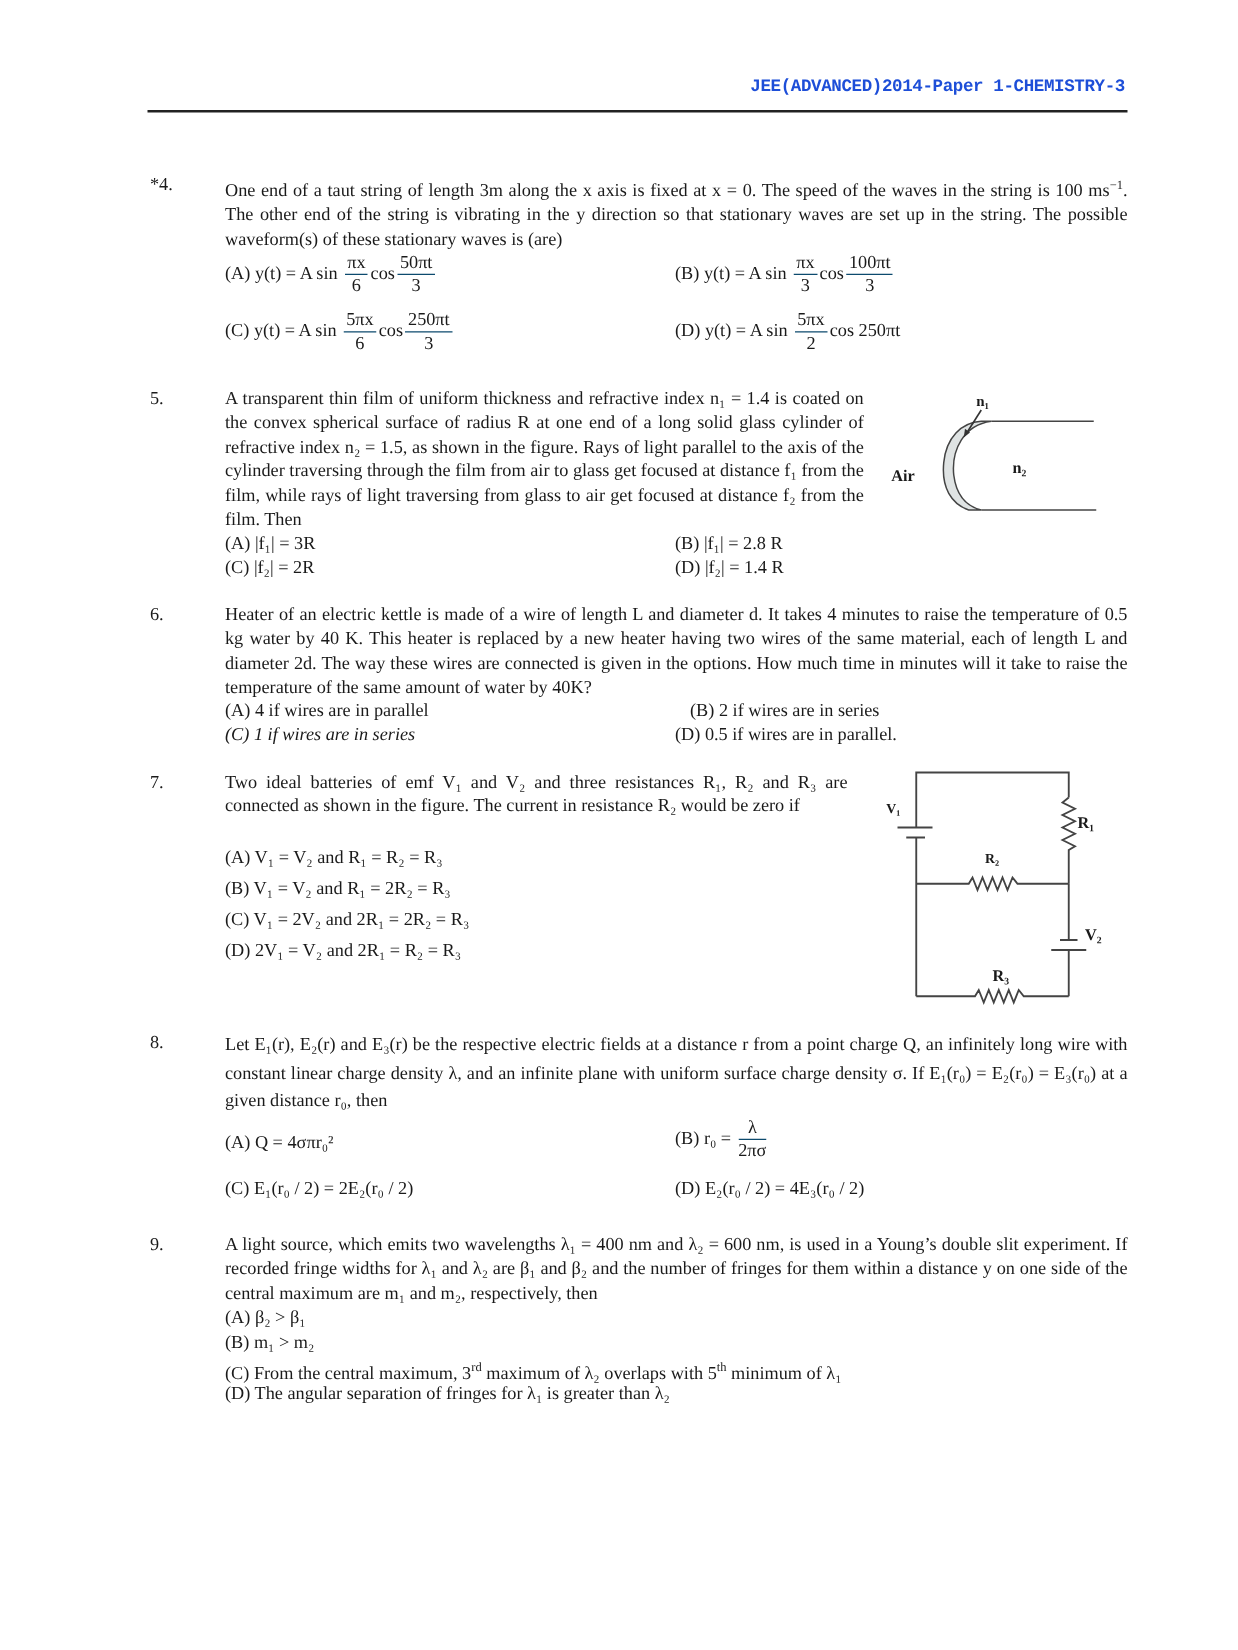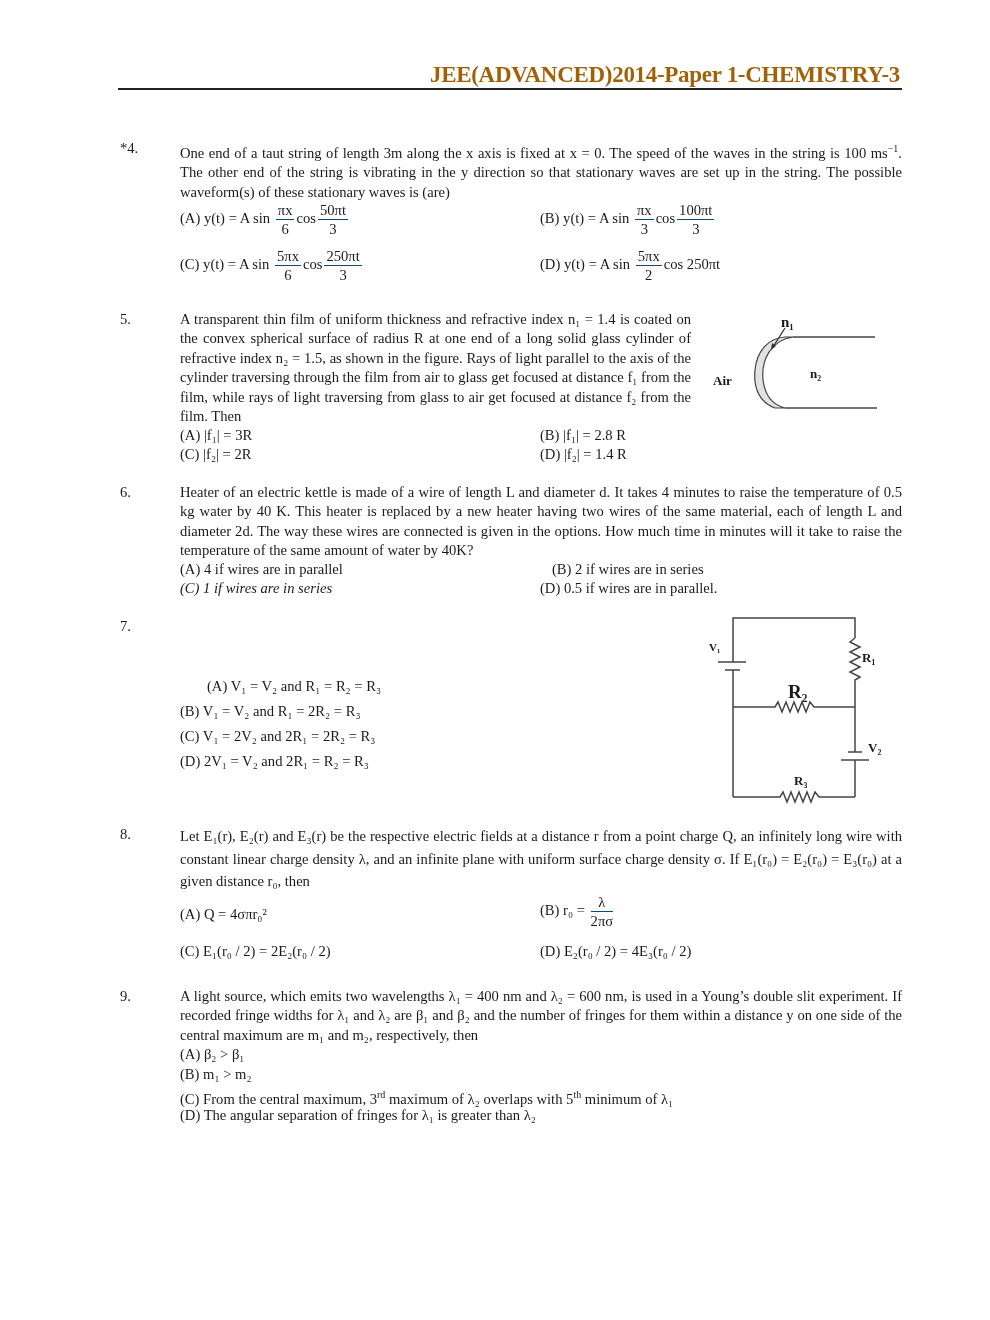--- a/index.html
+++ b/index.html
@@ -1,21 +1,21 @@
 <!DOCTYPE html>
 <html><head>
 <meta charset="utf-8">
 <style>
   html, body { margin: 0; padding: 0; background: #ffffff; }
   body { width: 990px; height: 1320px; position: relative; overflow: hidden;
          font-family: "Liberation Serif", "DejaVu Serif", serif; color: #1a1a1a; }
   .header { position: absolute; left: 118px; top: 62px; width: 784px; height: 26px;
             border-bottom: 2px solid #222; }
-  .header-title { position: absolute; right: 2px; top: 0; font-family: Liberation Serif, serif;
-                  font-weight: bold; font-size: 23px; letter-spacing: -0.3px; color: #a16207; }
+  .header-title { position: absolute; right: 2px; top: 0; font-family: Liberation Mono, monospace;
+                  font-weight: bold; font-size: 14px; letter-spacing: -0.3px; color: #1d4ed8; }
   .q { position: absolute; left: 118px; width: 784px; font-size: 14.6px; line-height: 19.4px; }
   .qnum { position: absolute; left: 2px; top: 0; }
   .qbody { position: absolute; left: 62px; top: 0; text-align: justify; }
   .opts { position: absolute; left: 62px; width: 722px; }
   .opt { position: absolute; white-space: nowrap; }
   .frac { display: inline-block; vertical-align: middle; text-align: center; margin: 0 2px; }
   .frac .num { display: block; border-bottom: 1px solid #0c4a6e; padding: 0 2px; line-height: 18px; }
   .frac .den { display: block; line-height: 18px; }
   sub, sup { font-size: 10px; }
   svg { position: absolute; }
@@ -62,40 +62,41 @@
   </div>
 </div>
 <div style="position:absolute; left:705px; top:310px; width:180px; height:100px;">
   <svg width="180" height="100" viewBox="0 0 180 100">
     <path d="M88,27 C66,30 56,50 58,70 C60,86 68,95 80,98 L70,98 C56,93 48,80 50,60 C52,40 64,28 80,27 Z" fill="#dfe3e3" stroke="#444" stroke-width="1.2"></path>
     <line x1="88" y1="27" x2="170" y2="27" stroke="#444" stroke-width="1.3"></line>
     <line x1="80" y1="98" x2="172" y2="98" stroke="#444" stroke-width="1.3"></line>
     <line x1="80" y1="18" x2="68" y2="37" stroke="#333" stroke-width="1.3"></line>
     <polygon points="66,40 67,33 71,36" fill="#333"></polygon>
   </svg>
-  <span class="fig-label" style="position:absolute; left:76px; top:4px; font-size:15px;">n₁</span>
+  <span class="fig-label" style="position:absolute; left:76px; top:4px; font-size:12px;">n₁</span>
   <span class="fig-label" style="position:absolute; left:105px; top:56px; font-size:13px;">n₂</span>
   <span class="fig-label" style="position:absolute; left:8px; top:63px; font-size:13px;">Air</span>
 </div>
 
 <div class="q" style="top:483px; height:120px;">
   <span class="qnum">6.</span>
   <div class="qbody" style="width:722px;">Heater of an electric kettle is made of a wire of length L and diameter d.  It takes 4 minutes to raise the temperature of 0.5 kg water by 40 K.  This heater is replaced by a new heater having two wires of the same material, each of length L and diameter 2d.  The way these wires are connected is given in the options. How much time in minutes will it take to raise the temperature of the same amount of water by 40K?</div>
   <div class="opts" style="top:77px;">
     <div class="opt" style="left:0; top:0;">(A) 4 if wires are in parallel</div>
     <div class="opt" style="left:372px; top:0;">(B) 2 if wires are in series</div>
     <div class="opt" style="left:0; top:19px;font-style:italic;">(C) 1 if wires are in series</div>
     <div class="opt" style="left:360px; top:19px;">(D) 0.5 if wires are in parallel.</div>
   </div>
 </div>
 
 <div class="q" style="top:617px; height:170px;">
   <span class="qnum">7.</span>
+  <div class="qbody" style="width:498px;">Two ideal batteries of emf V₁ and V₂ and three resistances R₁, R₂ and R₃ are connected as shown in the figure. The current in resistance R₂ would be zero if</div>
   <div class="opts" style="top:60px;">
-    <div class="opt" style="left:0; top:0;margin-left:27px;">(A)  V₁ = V₂  and  R₁ = R₂ = R₃</div>
+    <div class="opt" style="left:0; top:0;">(A)  V₁ = V₂  and  R₁ = R₂ = R₃</div>
     <div class="opt" style="left:0; top:25px;">(B)  V₁ = V₂  and  R₁ = 2R₂ = R₃</div>
     <div class="opt" style="left:0; top:50px;">(C)  V₁ = 2V₂  and  2R₁ = 2R₂ = R₃</div>
     <div class="opt" style="left:0; top:75px;">(D)  2V₁ = V₂  and  2R₁ = R₂ = R₃</div>
   </div>
 </div>
 <div style="position:absolute; left:700px; top:610px; width:195px; height:200px;">
   <svg width="195" height="200" viewBox="0 0 195 200">
     <g stroke="#444" stroke-width="1.5" fill="none">
 
       <polyline points="33,52 33,8 155,8 155,28"></polyline>
@@ -111,21 +112,21 @@
       <line x1="155" y1="97" x2="155" y2="142"></line>
       <line x1="148" y1="142" x2="162" y2="142"></line>
       <line x1="141" y1="150" x2="169" y2="150"></line>
       <line x1="155" y1="150" x2="155" y2="187"></line>
 
       <polyline points="33,187 80,187 83,182 87,192 91,182 95,192 99,182 103,192 107,182 111,192 115,182 119,187 155,187"></polyline>
     </g>
   </svg>
   <span class="fig-label" style="position:absolute; left:9px; top:31px; font-size:11px;">V₁</span>
   <span class="fig-label" style="position:absolute; left:162px; top:40px; font-size:13px;">R₁</span>
-  <span class="fig-label" style="position:absolute; left:88px; top:71px; font-size:19px;">R₂</span>
+  <span class="fig-label" style="position:absolute; left:88px; top:71px; font-size:11px;">R₂</span>
   <span class="fig-label" style="position:absolute; left:168px; top:130px; font-size:13px;">V₂</span>
   <span class="fig-label" style="position:absolute; left:94px; top:163px; font-size:13px;">R₃</span>
 </div>
 
 <div class="q" style="top:825px; height:140px;">
   <span class="qnum">8.</span>
   <div class="qbody" style="width:722px; line-height:22.5px;">Let  E₁(r), E₂(r)  and  E₃(r)  be the respective electric fields at a distance r from a point charge Q, an infinitely long wire with constant linear charge density λ, and an infinite plane with uniform surface charge density σ. If E₁(r₀) = E₂(r₀) = E₃(r₀)  at a given distance r₀, then</div>
   <div class="opts" style="top:80px;">
     <div class="opt" style="left:0; top:0;">(A)  Q = 4σπr₀²</div>
     <div class="opt" style="left:360px; top:-12px;">

